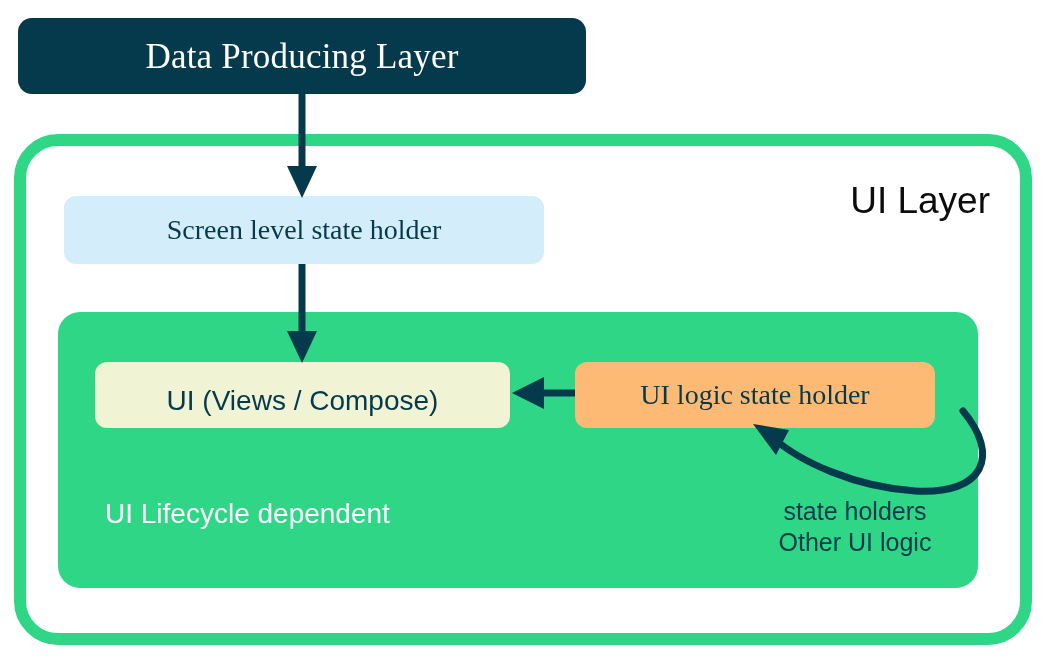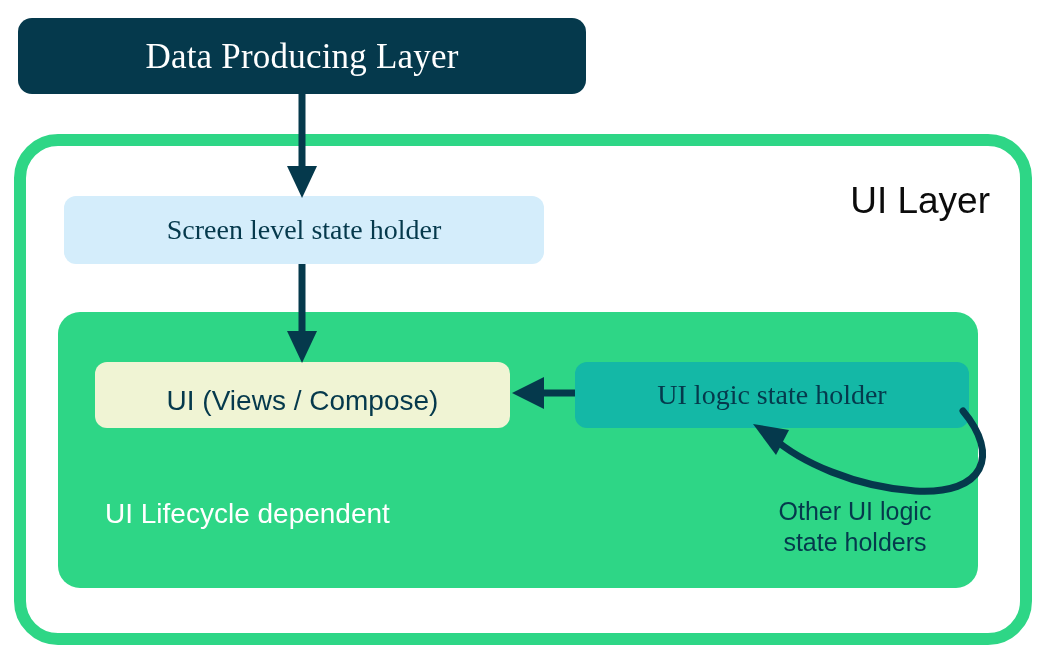--- a/index.html
+++ b/index.html
@@ -95,23 +95,23 @@
     border-radius: 12px;
     display: flex;
     align-items: center;
     justify-content: center;
     box-sizing: border-box;
   }
   .ui-logic-box {
     position: absolute;
     left: 575px;
     top: 362px;
-    width: 394px;
+    width: 360px;
     height: 66px;
-    background: #14b8a6;
+    background: #fdba74;
     border-radius: 12px;
     display: flex;
     align-items: center;
     justify-content: center;
     box-sizing: border-box;
   }
   .blue-label {
     color: #05394C;
     font-size: 28px;
     line-height: 1;
@@ -184,22 +184,22 @@
 
   <div class="ui-views-box">
     <span class="ui-views-label">UI (Views / Compose)</span>
   </div>
 
   <div class="ui-logic-box">
     <span class="blue-label">UI logic state holder</span>
   </div>
 
   <div class="other-holders-label">
+    <div>state holders</div>
     <div>Other UI logic</div>
-    <div>state holders</div>
   </div>
 
   <svg class="arrow-layer" viewBox="0 0 1046 663" width="1046" height="663">
 
     <g>
       <line x1="302" y1="94" x2="302" y2="176" stroke="#05394C" stroke-width="7"></line>
       <polygon points="302,198 287,166 317,166" fill="#05394C"></polygon>
     </g>
 
     <g>

